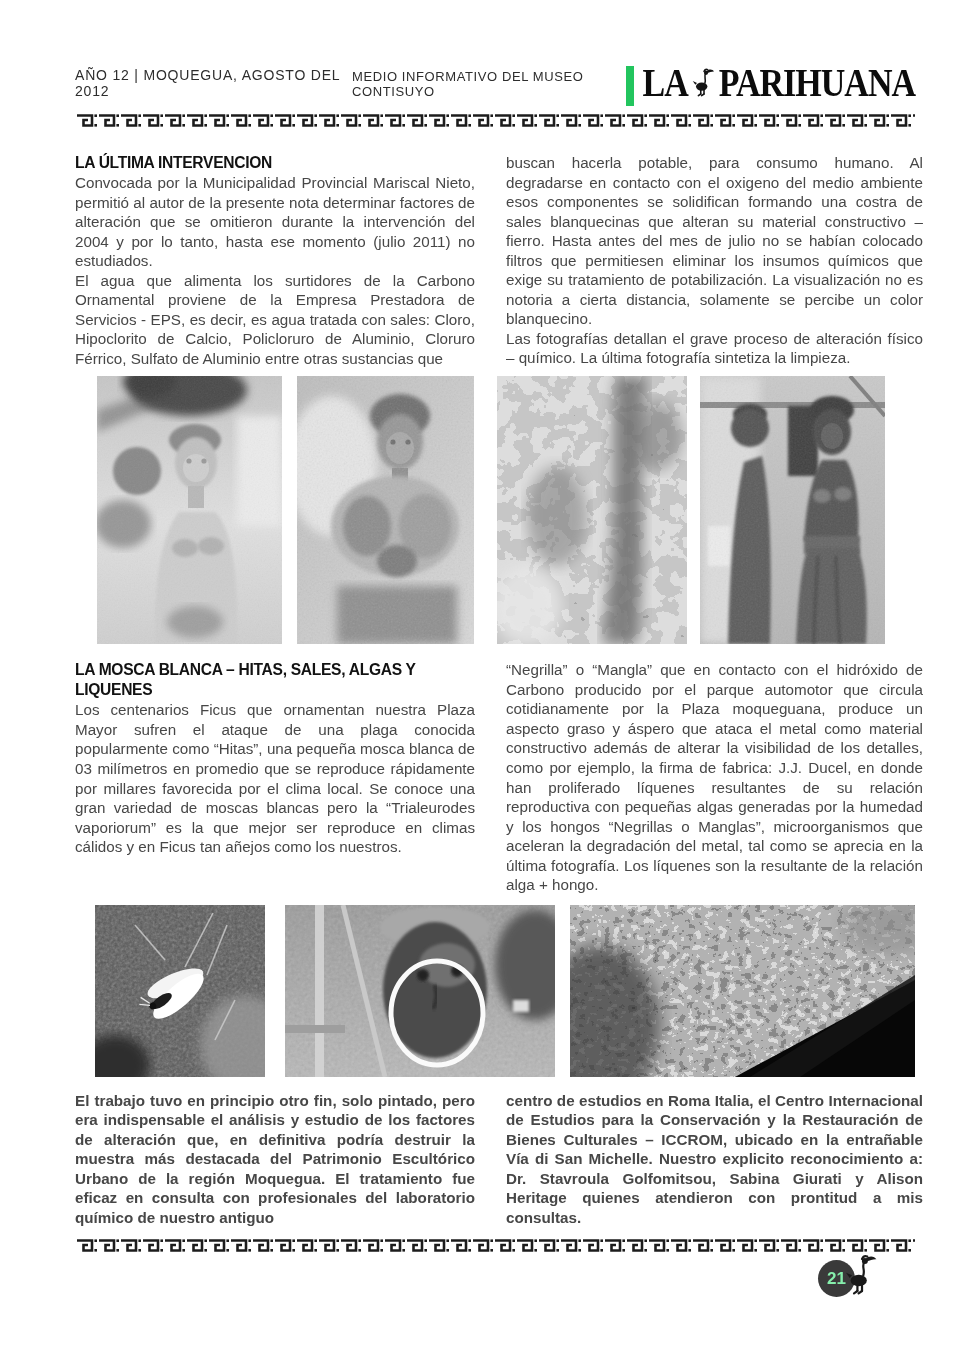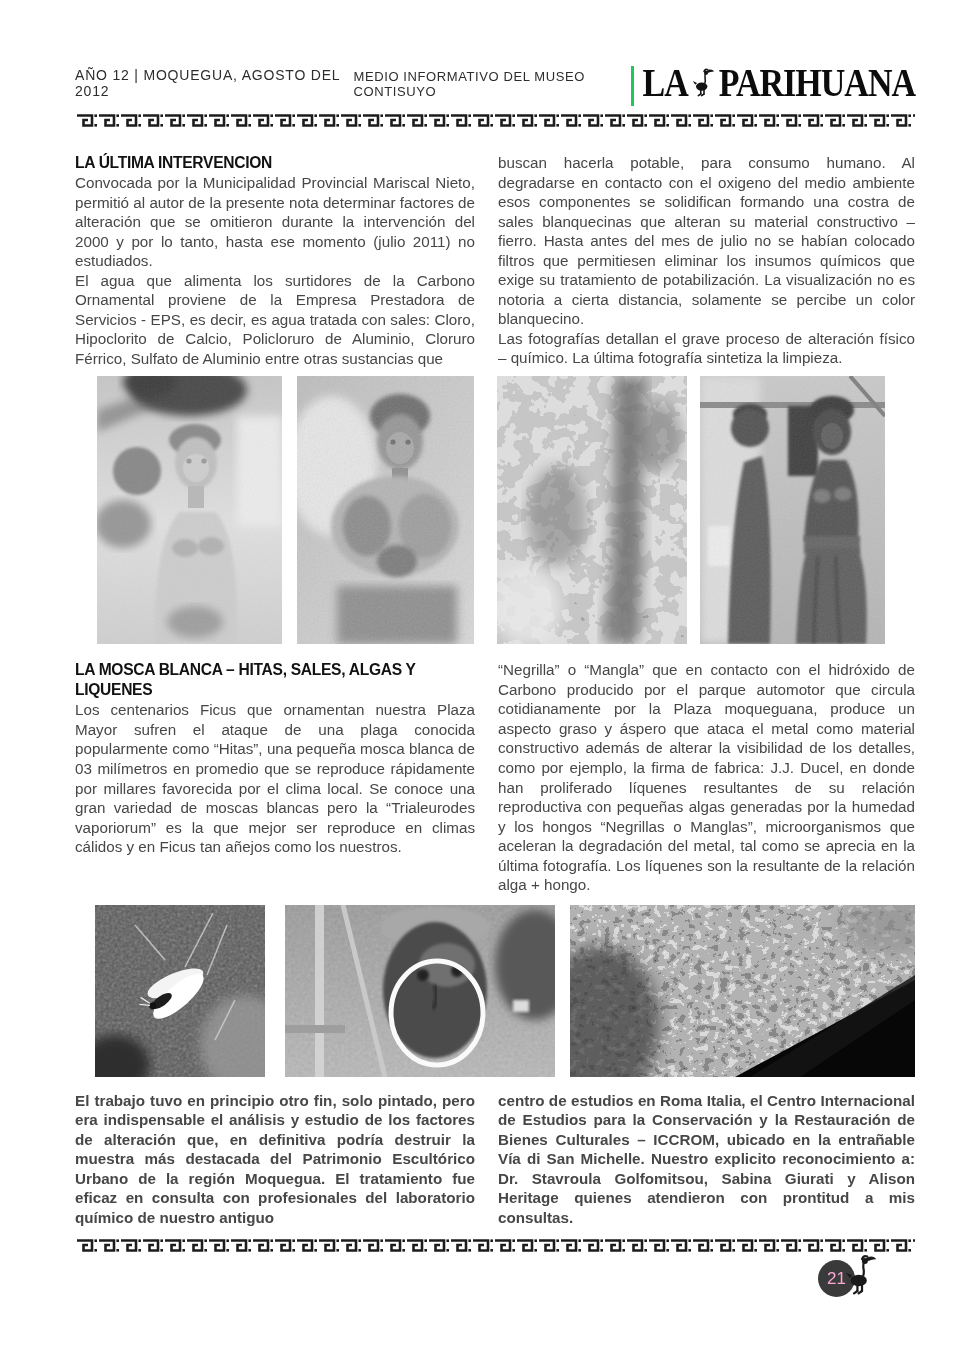--- a/index.html
+++ b/index.html
@@ -18,34 +18,34 @@
   .issue-info {
     font-size:14px; letter-spacing:.8px; color:#2d2d2d; padding-bottom:7px;
   }
   .mast-right { display:flex; align-items:flex-end; }
   .tagline {
     font-size:13px; letter-spacing:.6px; color:#2d2d2d;
     padding-bottom:7px; margin-right:10px;
   }
   .logo-group {
     display:flex; align-items:center;
-    border-left:3px solid #22c55e; padding-left:9px; height:40px;
+    border-left:8px solid #22c55e; padding-left:9px; height:40px;
   }
   .logo-word {
     font-family:"Liberation Serif","DejaVu Serif",serif;
     font-weight:700; font-size:34px; line-height:.9; color:#0c0c0c;
     letter-spacing:-1px; transform:scaleY(1.18); transform-origin:bottom;
   }
   .logo-bird { margin:0 3px 4px 4px; }
   
   .band { display:block; margin:6px 65px 0 75px; height:17px; width:840px; }
   .band.bottom { margin-top:10px; }
   
   .cols {
-    display:grid; grid-template-columns:400px 417px; column-gap:23px;
+    display:grid; grid-template-columns:400px 417px; column-gap:31px;
     margin:24px 65px 0 75px;
     font-size:15.2px; line-height:1.285; text-align:justify; color:#474747;
   }
   .cols.sec2 { margin-top:16px; }
   .cols.sec3 { margin-top:14px;font-weight:bold; }
   .heading {
     font-size:15.6px; font-weight:700; color:#121212; letter-spacing:-.3px;
     text-align:left;
   }
   .cols p { margin:0; }
@@ -55,21 +55,21 @@
   .photo-row.r2 { margin-top:10px; }
   .ph { display:block; background:#cccccc; }
   .ph svg { display:block; }
   
   .footer {
     display:flex; justify-content:flex-end; padding-right:92px; margin-top:4px;
   }
   .page-badge { position:relative; width:70px; height:52px; }
   .page-circle {
     position:absolute; left:0; top:2px; width:37px; height:37px; border-radius:50%;
-    background:#3a3a3a; color:#f9a8d4; font-weight:400; font-size:17px;
+    background:#3a3a3a; color:#86efac; font-weight:700; font-size:17px;
     display:flex; align-items:center; justify-content:center;
   }
   .badge-bird { position:absolute; left:27px; top:-6px; }
 </style>
 </head>
 <body>
 
 <div class="page">
 
   <div class="masthead">
@@ -104,21 +104,21 @@
         <rect x="19.4" y="2.4" width="2.6" height="2.6" fill="#1c1c1c"></rect>
         <rect x="19.4" y="12" width="2.6" height="2.6" fill="#1c1c1c"></rect>
       </pattern>
     </defs>
     <rect width="100%" height="100%" fill="url(#fret)"></rect>
   </svg>
 
   <div class="cols">
     <div>
       <div class="heading">LA ÚLTIMA INTERVENCION</div>
-      <p>Convocada por la Municipalidad Provincial Mariscal Nieto, permitió al autor de la presente nota determinar factores de alteración que se omitieron durante la intervención del 2000 y por lo tanto, hasta ese momento (julio 2011) no estudiados.</p>
+      <p>Convocada por la Municipalidad Provincial Mariscal Nieto, permitió al autor de la presente nota determinar factores de alteración que se omitieron durante la intervención del 2004 y por lo tanto, hasta ese momento (julio 2011) no estudiados.</p>
       <p>El agua que alimenta los surtidores de la Carbono Ornamental proviene de la Empresa Prestadora de Servicios - EPS, es decir, es agua tratada con sales: Cloro, Hipoclorito de Calcio, Policloruro de Aluminio, Cloruro Férrico, Sulfato de Aluminio entre otras sustancias que</p>
     </div>
     <div>
       <p>buscan hacerla potable, para consumo humano. Al degradarse en contacto con el oxigeno del medio ambiente esos componentes se solidifican formando una costra de sales blanquecinas que alteran su material constructivo –fierro. Hasta antes del mes de julio no se habían colocado filtros que permitiesen eliminar los insumos químicos que exige su tratamiento de potabilización. La visualización no es notoria a cierta distancia, solamente se percibe un color blanquecino.</p>
       <p>Las fotografías detallan el grave proceso de alteración físico – químico. La última fotografía sintetiza la limpieza.</p>
     </div>
   </div>
 
   <div class="photo-row r1">
     <span class="ph" style="margin-left:22px">

